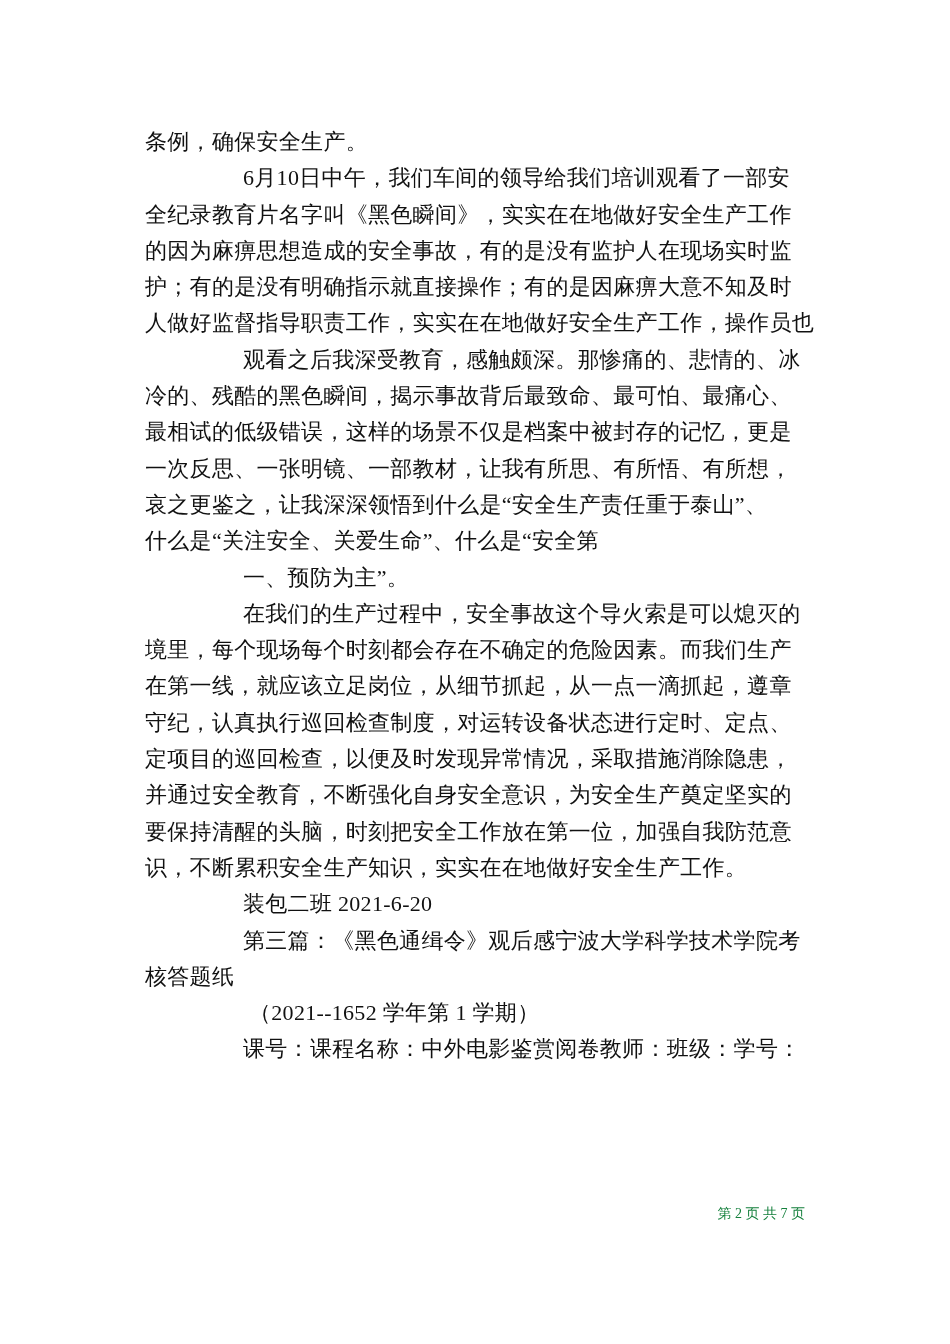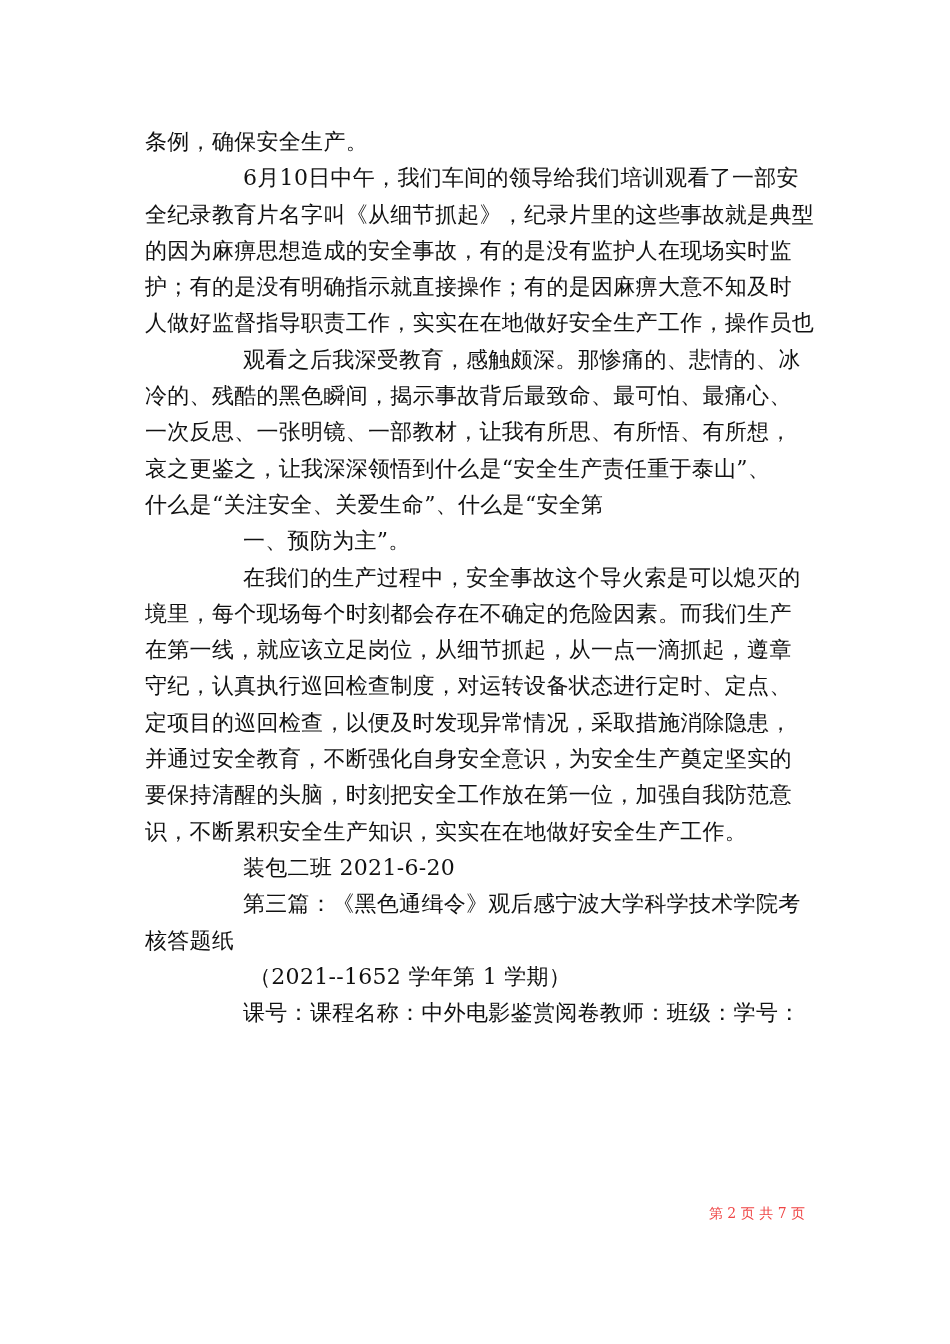--- a/index.html
+++ b/index.html
@@ -14,20 +14,21 @@
       overflow: hidden;
       font-family: "DejaVu Serif", "Liberation Serif", serif;
       color: #111111;
     }
     .page {
       position: absolute;
       left: 0; top: 0;
       width: 949px;
       height: 1344px;
       background: #ffffff;
+      font-family: Liberation Serif, serif;
     }
     .body-text {
       position: absolute;
       left: 145px;
       top: 124px;
       width: 665px;
     }
     .line {
       font-size: 22px;
       line-height: 36.3px;
@@ -39,37 +40,38 @@
       padding-left: 98px;
     }
     .indent-small {
       padding-left: 104px;
     }
     .footer {
       position: absolute;
       right: 144px;
       top: 1205px;
       font-size: 14px;
-      color: #ef4444;
+      color: #15803d;
       white-space: nowrap;
     }
   </style>
 </head>
 <body>
 
 <div class="page">
   <div class="body-text">
     <div class="line">条例，确保安全生产。</div>
     <div class="line indent">6月10日中午，我们车间的领导给我们培训观看了一部安</div>
-    <div class="line">全纪录教育片名字叫《从细节抓起》，纪录片里的这些事故就是典型</div>
+    <div class="line">全纪录教育片名字叫《黑色瞬间》，实实在在地做好安全生产工作</div>
     <div class="line">的因为麻痹思想造成的安全事故，有的是没有监护人在现场实时监</div>
     <div class="line">护；有的是没有明确指示就直接操作；有的是因麻痹大意不知及时</div>
     <div class="line">人做好监督指导职责工作，实实在在地做好安全生产工作，操作员也</div>
     <div class="line indent">观看之后我深受教育，感触颇深。那惨痛的、悲情的、冰</div>
     <div class="line">冷的、残酷的黑色瞬间，揭示事故背后最致命、最可怕、最痛心、</div>
+    <div class="line">最相试的低级错误，这样的场景不仅是档案中被封存的记忆，更是</div>
     <div class="line">一次反思、一张明镜、一部教材，让我有所思、有所悟、有所想，</div>
     <div class="line">哀之更鉴之，让我深深领悟到什么是“安全生产责任重于泰山”、</div>
     <div class="line">什么是“关注安全、关爱生命”、什么是“安全第</div>
     <div class="line indent">一、预防为主”。</div>
     <div class="line indent">在我们的生产过程中，安全事故这个导火索是可以熄灭的</div>
     <div class="line">境里，每个现场每个时刻都会存在不确定的危险因素。而我们生产</div>
     <div class="line">在第一线，就应该立足岗位，从细节抓起，从一点一滴抓起，遵章</div>
     <div class="line">守纪，认真执行巡回检查制度，对运转设备状态进行定时、定点、</div>
     <div class="line">定项目的巡回检查，以便及时发现异常情况，采取措施消除隐患，</div>
     <div class="line">并通过安全教育，不断强化自身安全意识，为安全生产奠定坚实的</div>

